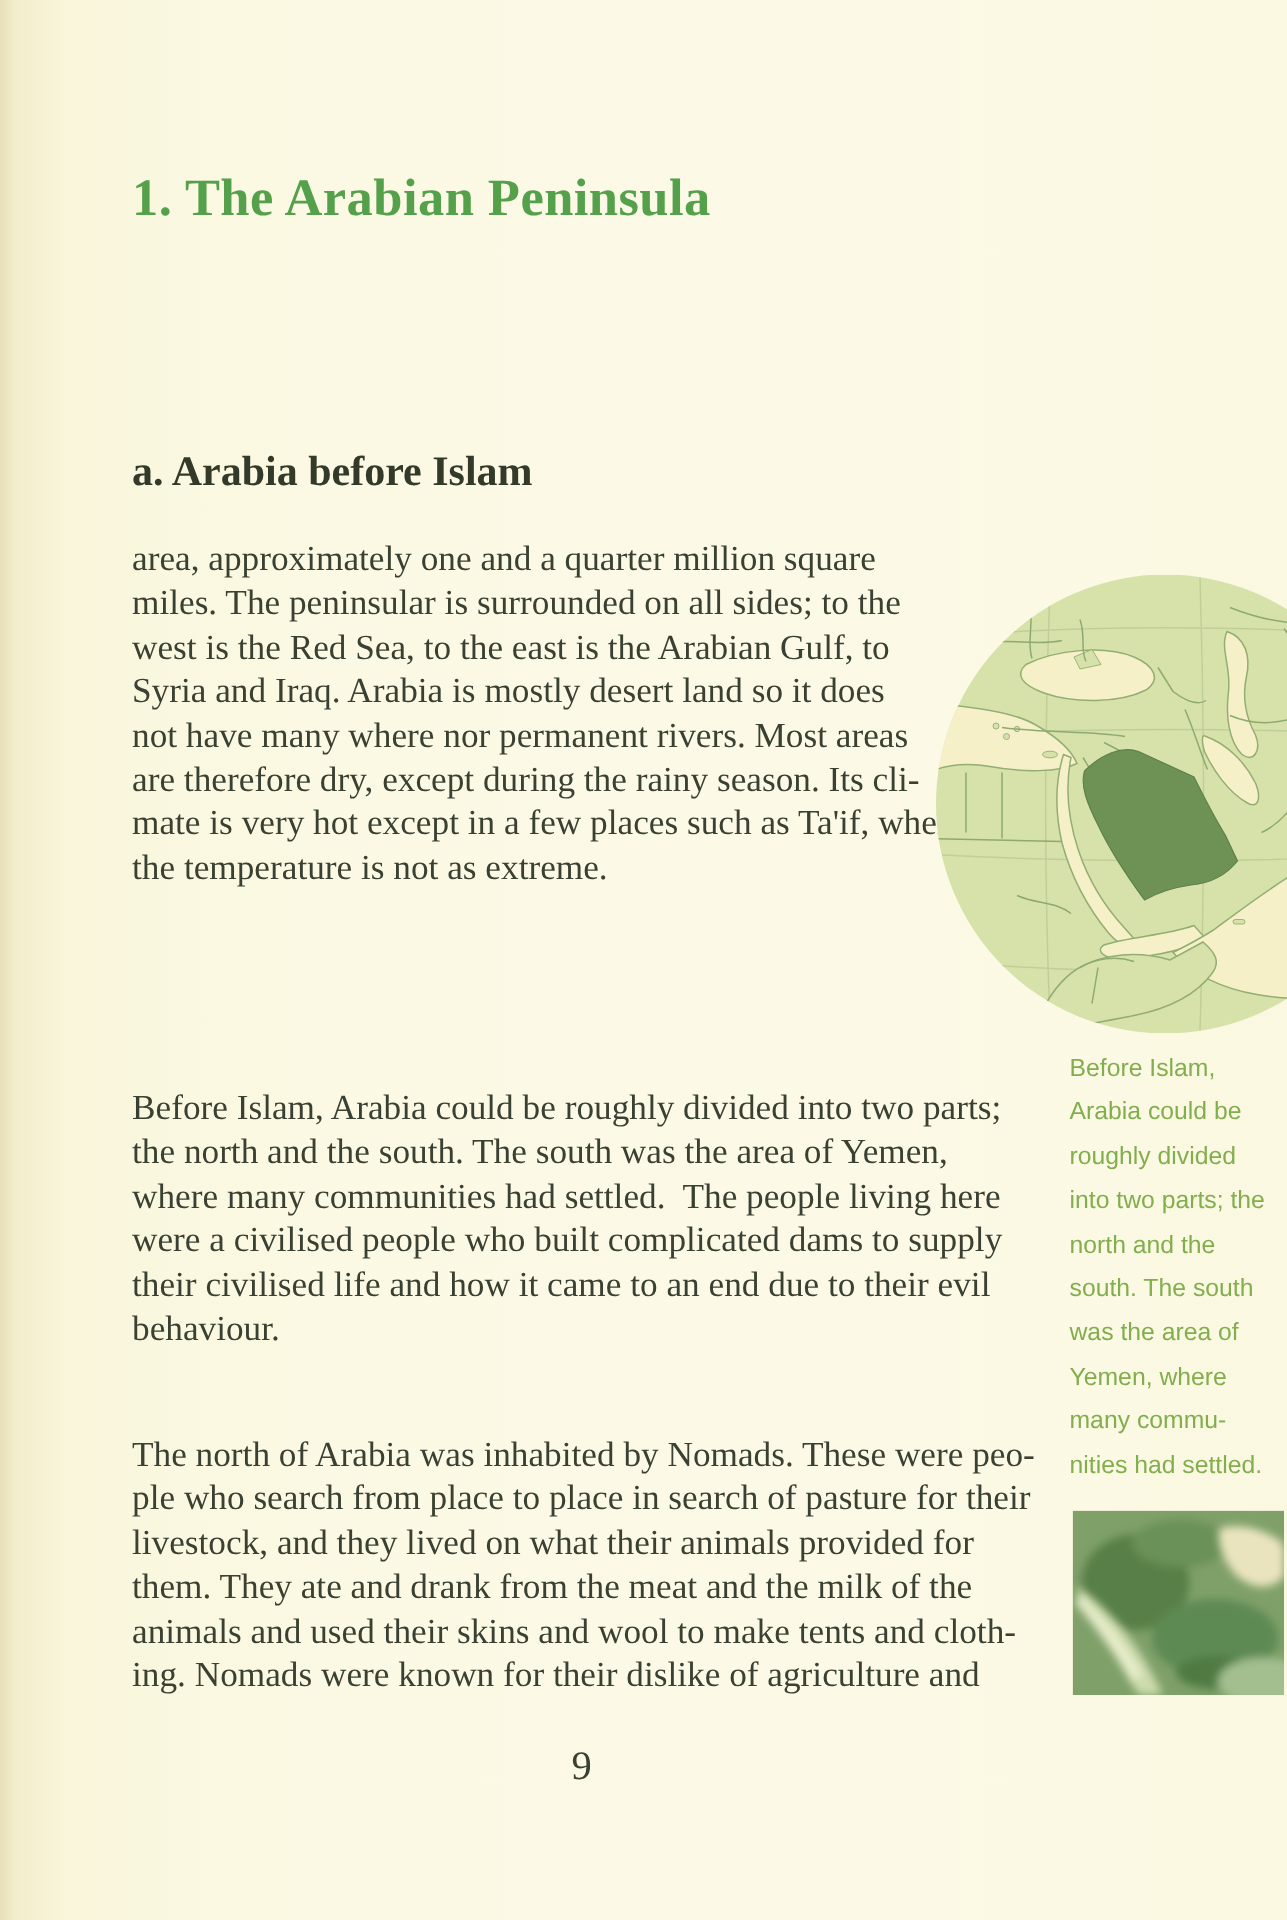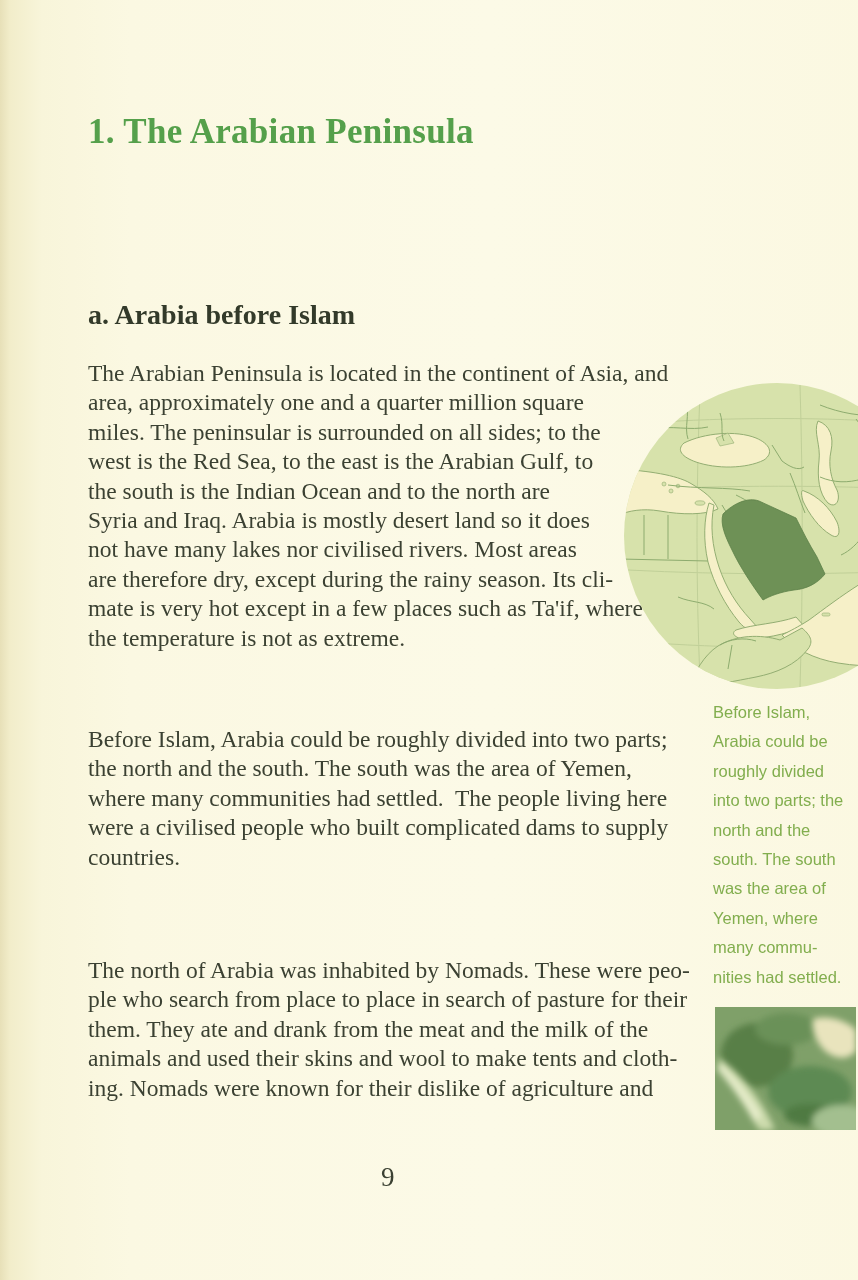--- a/index.html
+++ b/index.html
@@ -32,43 +32,43 @@
 </head>
 <body>
 
 <div class="page">
 
   <h1 class="chapter-title">1. The Arabian Peninsula</h1>
 
   <h2 class="section-heading">a. Arabia before Islam</h2>
 
   <div class="para p1">
-    <div class="ln">The Arabian Peninsula is located in the continent of Asia, and</div>
     <div class="ln">area, approximately one and a quarter million square</div>
     <div class="ln">miles. The peninsular is surrounded on all sides; to the</div>
     <div class="ln">west is the Red Sea, to the east is the Arabian Gulf, to</div>
-    <div class="ln">the south is the Indian Ocean and to the north are</div>
     <div class="ln">Syria and Iraq. Arabia is mostly desert land so it does</div>
-    <div class="ln">not have many lakes nor civilised rivers. Most areas</div>
+    <div class="ln">not have many where nor permanent rivers. Most areas</div>
     <div class="ln">are therefore dry, except during the rainy season. Its cli-</div>
     <div class="ln">mate is very hot except in a few places such as Ta'if, where</div>
     <div class="ln">the temperature is not as extreme.</div>
   </div>
 
   <div class="para p2">
     <div class="ln">Before Islam, Arabia could be roughly divided into two parts;</div>
     <div class="ln">the north and the south. The south was the area of Yemen,</div>
     <div class="ln">where many communities had settled.  The people living here</div>
     <div class="ln">were a civilised people who built complicated dams to supply</div>
-    <div class="ln">countries.</div>
+    <div class="ln">their civilised life and how it came to an end due to their evil</div>
+    <div class="ln">behaviour.</div>
   </div>
 
   <div class="para p3">
     <div class="ln">The north of Arabia was inhabited by Nomads. These were peo-</div>
     <div class="ln">ple who search from place to place in search of pasture for their</div>
+    <div class="ln">livestock, and they lived on what their animals provided for</div>
     <div class="ln">them. They ate and drank from the meat and the milk of the</div>
     <div class="ln">animals and used their skins and wool to make tents and cloth-</div>
     <div class="ln">ing. Nomads were known for their dislike of agriculture and</div>
   </div>
 
   <div class="map-circle">
     <svg width="306" height="306" viewBox="0 0 306 306">
 
       <rect x="0" y="0" width="306" height="306" fill="#d7e2ab"></rect>
 

